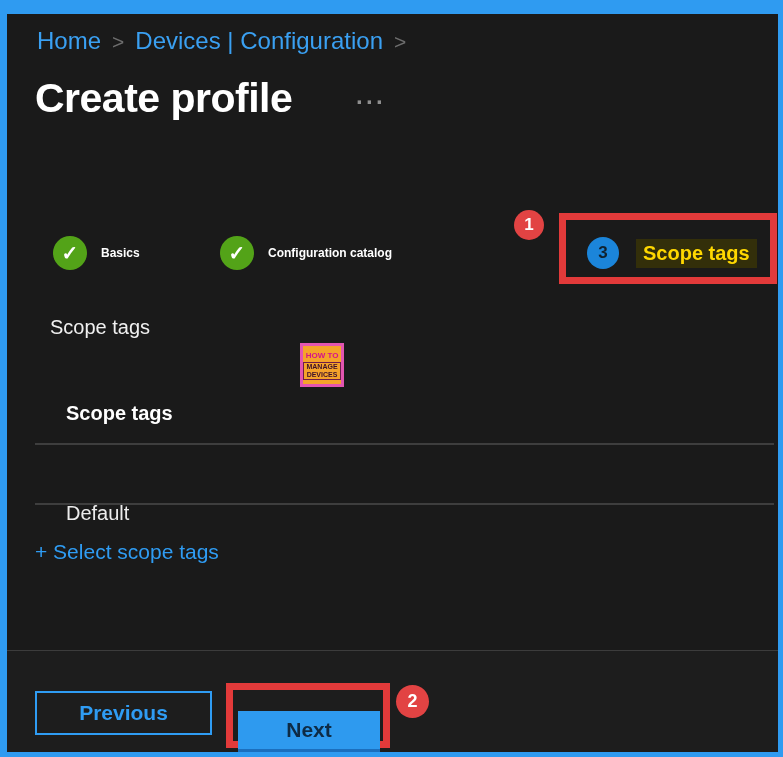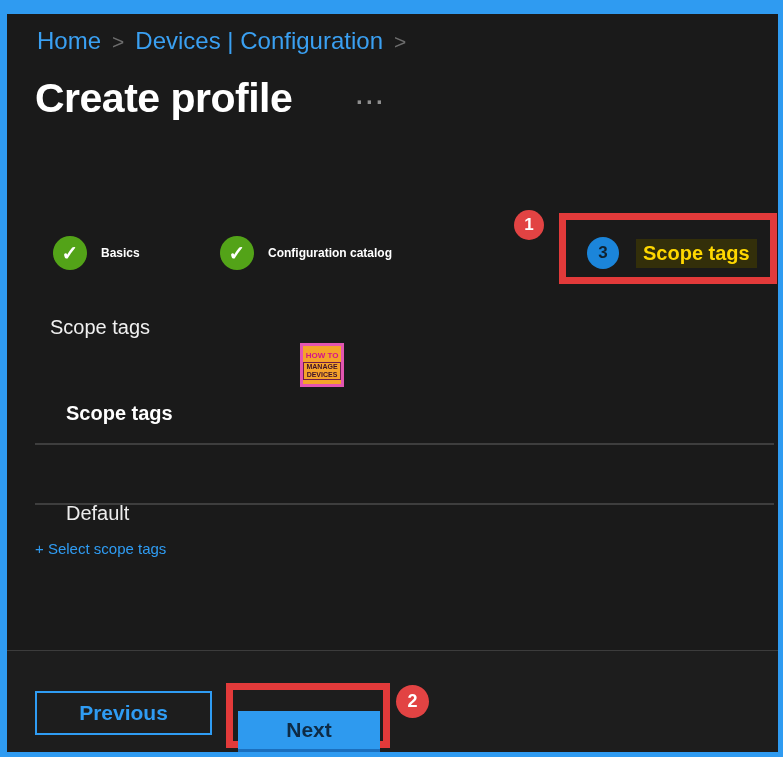--- a/index.html
+++ b/index.html
@@ -82,21 +82,21 @@
     color: #3c102c; font-size: 7px; font-weight: bold; line-height: 8px; text-align: center;
   }
   
   .table-header { position: absolute; left: 59px; top: 388px; font-size: 20px; font-weight: bold; color: #ffffff; }
   .divider { position: absolute; left: 28px; right: 4px; height: 2px; background: #3e3e3e; }
   .divider-1 { top: 429px; }
   .divider-2 { top: 489px; }
   .table-row { position: absolute; left: 59px; top: 451px; font-size: 20px; color: #ececec; margin-top: 37px; }
   .select-link {
     position: absolute; left: 28px; top: 526px;
-    font-size: 15px; color: #2f9cf3; cursor: pointer; white-space: nowrap;
+    font-size: 21px; color: #2f9cf3; cursor: pointer; white-space: nowrap;
   }
   
   .footer-bg { position: absolute; left: 0; right: 0; top: 637px; bottom: 0; background: #1d1d1d; }
   .footer-sep { position: absolute; left: 0; right: 0; top: 636px; height: 1px; background: #3c3c3c; }
   .btn-previous {
     position: absolute; left: 28px; top: 677px; width: 177px; height: 44px;
     background: transparent; border: 2px solid #2f9cf3; color: #2f9cf3;
     font-family: "Liberation Sans", sans-serif;
     font-size: 21px; font-weight: bold; cursor: pointer; z-index: 3;
   }

